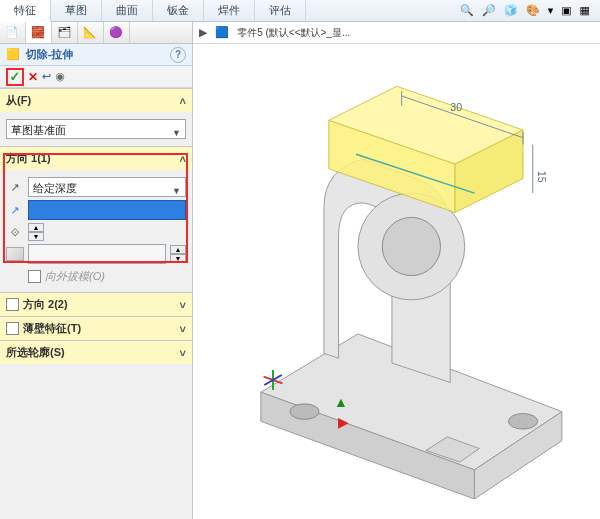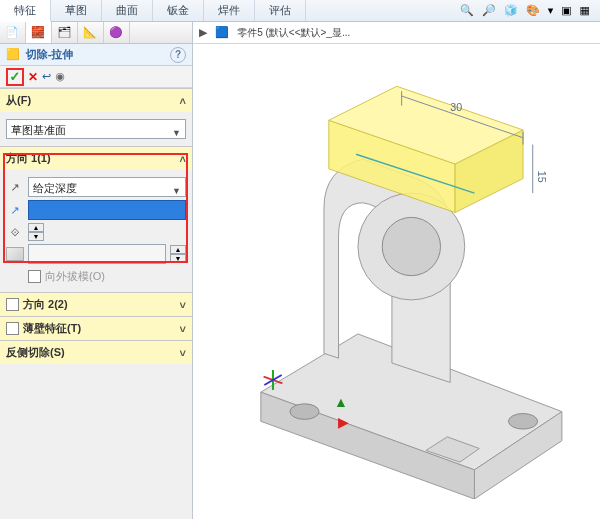--- a/index.html
+++ b/index.html
@@ -160,21 +160,21 @@
             </div>
           <div class="input" style="background:#f6f6f6;color:#aaa;"></div>
           <div class="spinner">
               <span>▲</span>
               <span>▼</span>
             </div>
         </div>
         <div class="row">
           <div class="icon-cell"></div>
           <span class="chk"></span>
-          <span style="color:#999;">向外拔模(O)</span>
+          <span style="color:#999;font-style:italic;">向外拔模(O)</span>
         </div>
       </div>
     </div>
 
     <div class="section">
       <div class="section-head">
         <span class="chk" style="margin-right:4px;"></span>
         <span>方向 2(2)</span>
         <span class="chev">˅</span>
       </div>
@@ -183,21 +183,21 @@
     <div class="section">
       <div class="section-head">
         <span class="chk" style="margin-right:4px;"></span>
         <span>薄壁特征(T)</span>
         <span class="chev">˅</span>
       </div>
     </div>
 
     <div class="section">
       <div class="section-head">
-        <span>反侧切除(S)</span>
+        <span>所选轮廓(S)</span>
         <span class="chev">˅</span>
       </div>
     </div>
   </div>
 
   <div class="canvas">
     <div class="canvas-top">
       <span>▶</span>
       <span>🟦</span>
       <span class="part-name">零件5 (默认&lt;&lt;默认&gt;_显...</span>

